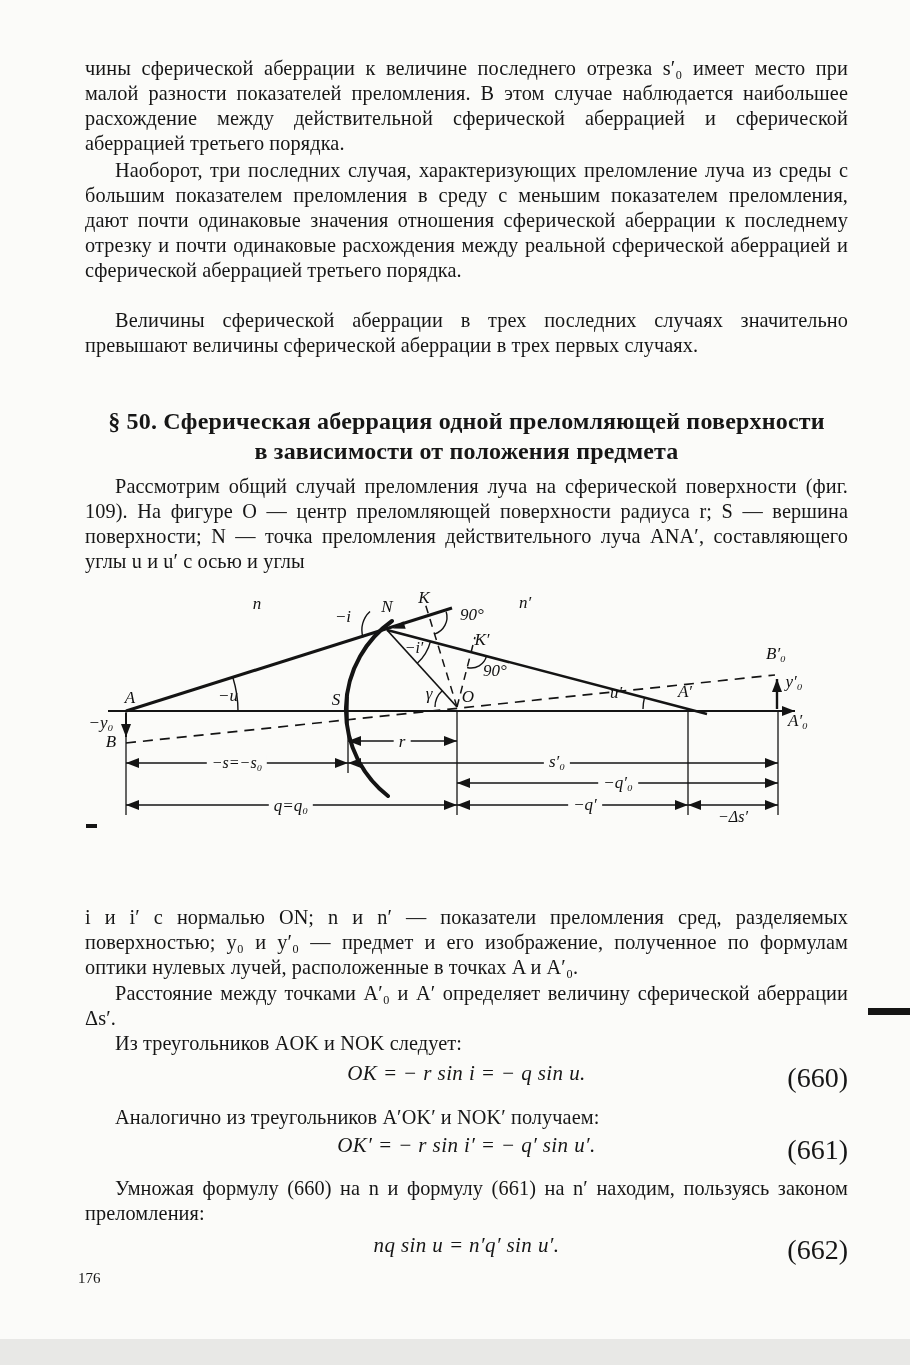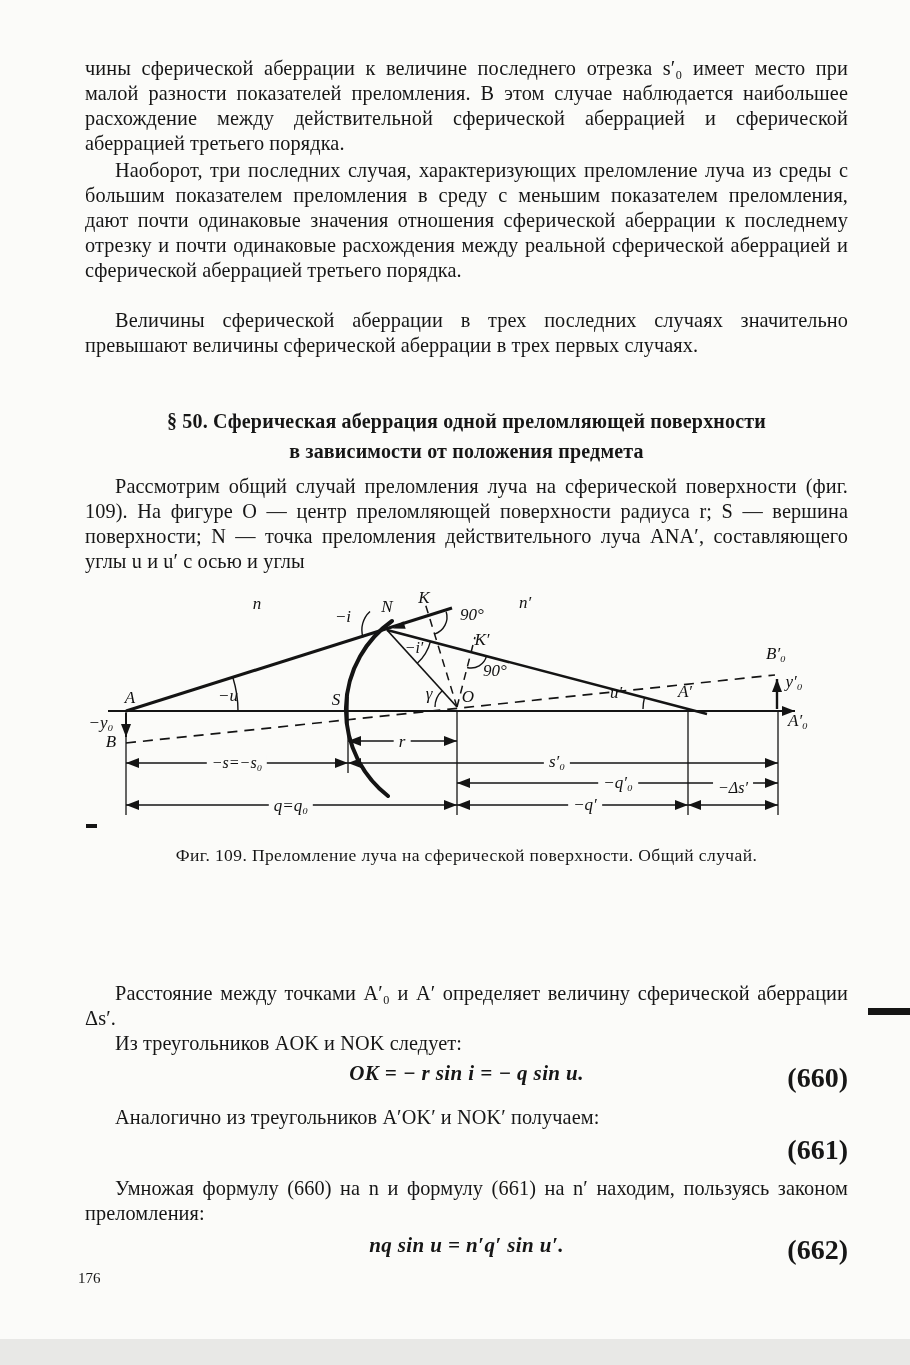--- a/index.html
+++ b/index.html
@@ -9,27 +9,27 @@
     font-family:"Liberation Serif","DejaVu Serif",serif;
   }
   .para {
     position:absolute; left:85px; width:763px;
     font-size:20.3px; line-height:25px; text-align:justify;
     letter-spacing:0.1px;
   }
   .indent { text-indent:30px; }
   .heading {
     position:absolute; left:85px; width:763px; text-align:center;
-    font-weight:bold; font-size:20px; line-height:30px; letter-spacing:0.2px;
+    font-weight:bold; font-size:24px; line-height:30px; letter-spacing:0.2px;
   }
   .caption {
     position:absolute; left:85px; width:763px; text-align:center;
     font-size:17.5px; letter-spacing:0.4px;
   }
-  .eqrow { position:absolute; left:85px; width:763px; height:30px;font-weight:bold; }
+  .eqrow { position:absolute; left:85px; width:763px; height:30px; }
   .eq {
     position:absolute; left:0; right:0; text-align:center;
     font-style:italic; font-size:21px; letter-spacing:0.4px;
   }
   .eqnum { position:absolute; right:0; top:1px; font-size:28px; font-style:normal; }
   .fig { position:absolute; left:85px; top:593px; width:740px; height:248px; }
   .fig svg { position:absolute; left:0; top:0; }
   .flabel {
     position:absolute; transform:translate(-50%,-50%);
     font-style:italic; font-size:17px; white-space:nowrap; color:#101010;
@@ -127,36 +127,37 @@
     <span class="flabel" style="left:600px;top:98px">A′</span>
     <span class="flabel" style="left:691px;top:60px">B′₀</span>
     <span class="flabel" style="left:709px;top:88px">y′₀</span>
     <span class="flabel" style="left:713px;top:127px">A′₀</span>
     <span class="flabel bg" style="left:317px;top:148px">r</span>
     <span class="flabel bg sm" style="left:152px;top:170px">−s=−s₀</span>
     <span class="flabel bg" style="left:472px;top:168px">s′₀</span>
     <span class="flabel bg" style="left:533px;top:189px">−q′₀</span>
     <span class="flabel bg" style="left:206px;top:212px">q=q₀</span>
     <span class="flabel bg" style="left:500px;top:211px">−q′</span>
-    <span class="flabel bg sm" style="left:648px;top:195px">−Δs′</span>
+    <span class="flabel bg sm" style="left:648px;top:224px">−Δs′</span>
   </div>
 
-  <div class="caption" style="top:845px">Фиг. 109. Преломление луча на сферической поверхности. Общий случай.</div>
 
+  <div class="para" style="top:905px">i и i′ с нормалью ON; n и n′ — показатели преломления сред, разделяемых поверхностью; y₀ и y′₀ — предмет и его изображение, полученное по формулам оптики нулевых лучей, расположенные в точках A и A′₀.</div>
   <div class="para indent" style="top:1031px">Из треугольников AOK и NOK следует:</div>
   <div class="para indent" style="top:981px">Расстояние между точками A′₀ и A′ определяет величину сферической аберрации Δs′.</div>
 
   <div class="eqrow" style="top:1061px">
     <span class="eq">OK = − r sin i = − q sin u.</span>
     <span class="eqnum">(660)</span>
   </div>
 
   <div class="para indent" style="top:1105px">Аналогично из треугольников A′OK′ и NOK′ получаем:</div>
 
   <div class="eqrow" style="top:1133px">
+    <span class="eq">OK′ = − r sin i′ = − q′ sin u′.</span>
     <span class="eqnum">(661)</span>
   </div>
 
   <div class="para indent" style="top:1176px">Умножая формулу (660) на n и формулу (661) на n′ находим, пользуясь законом преломления:</div>
 
   <div class="eqrow" style="top:1233px">
     <span class="eq">nq sin u = n′q′ sin u′.</span>
     <span class="eqnum">(662)</span>
   </div>
 

